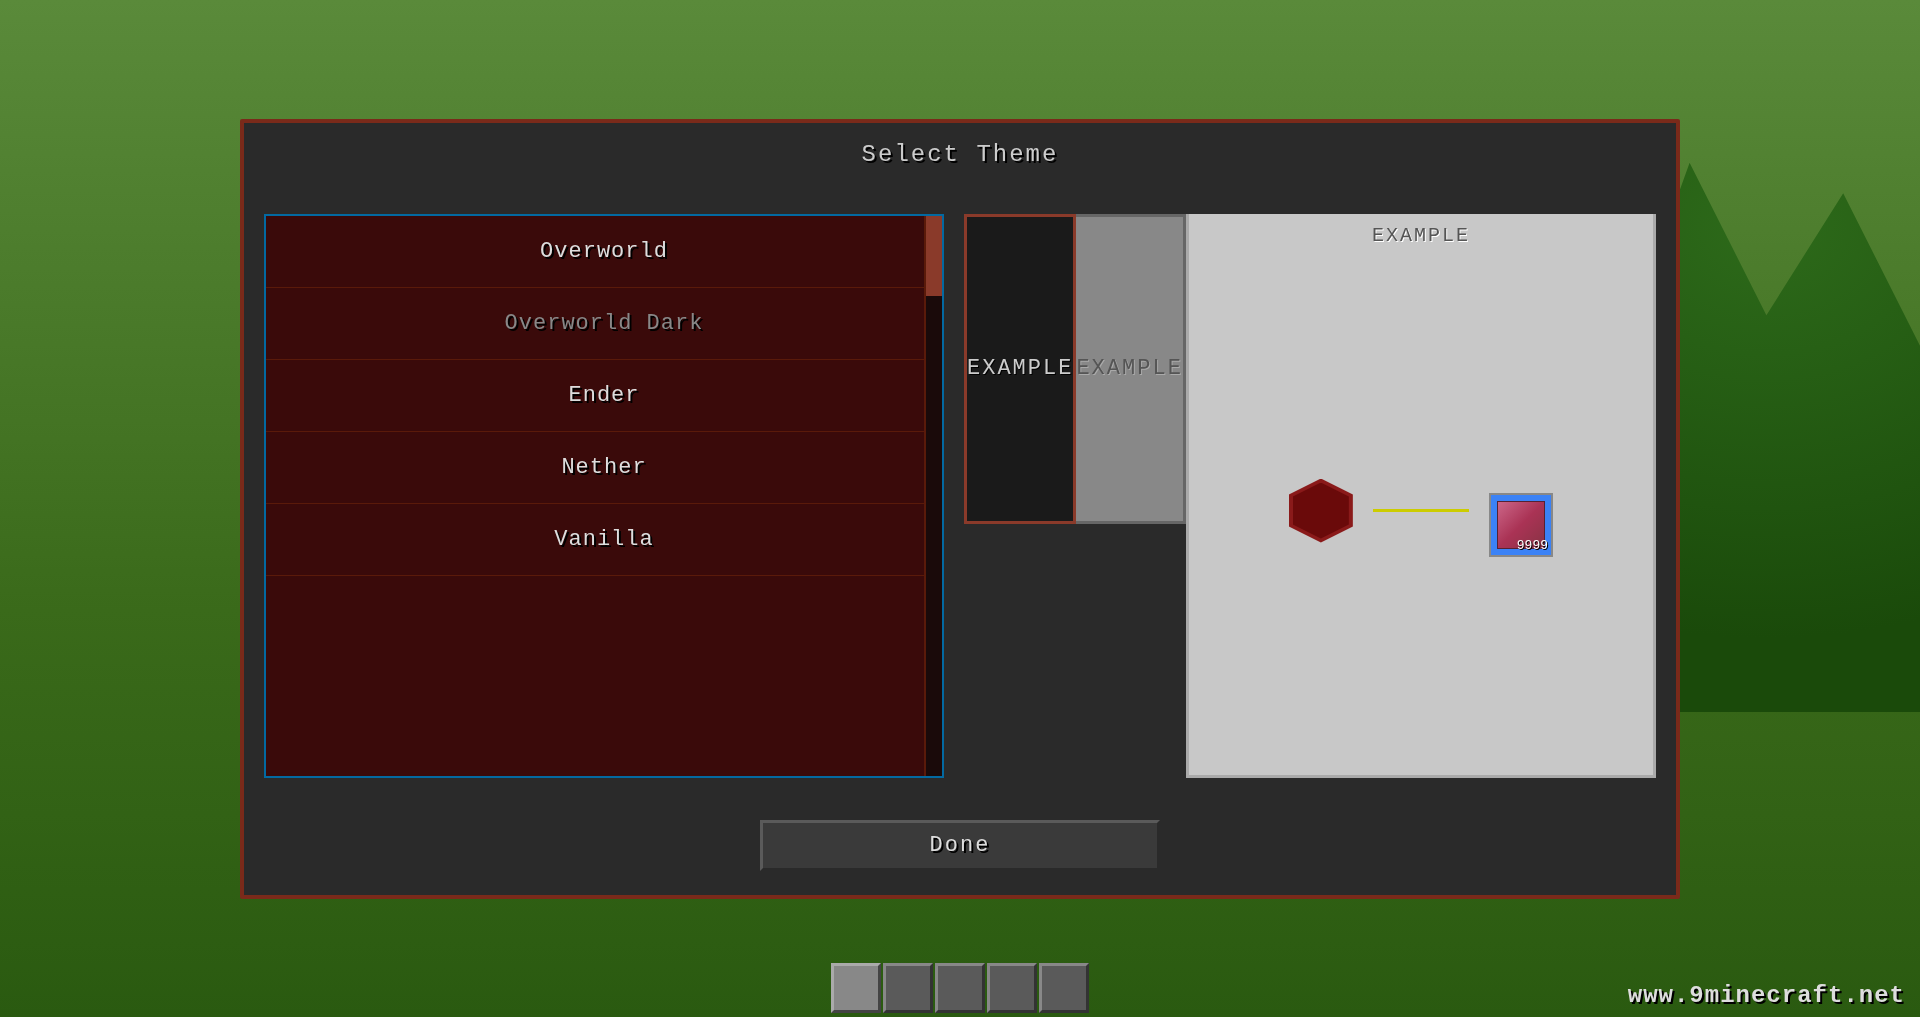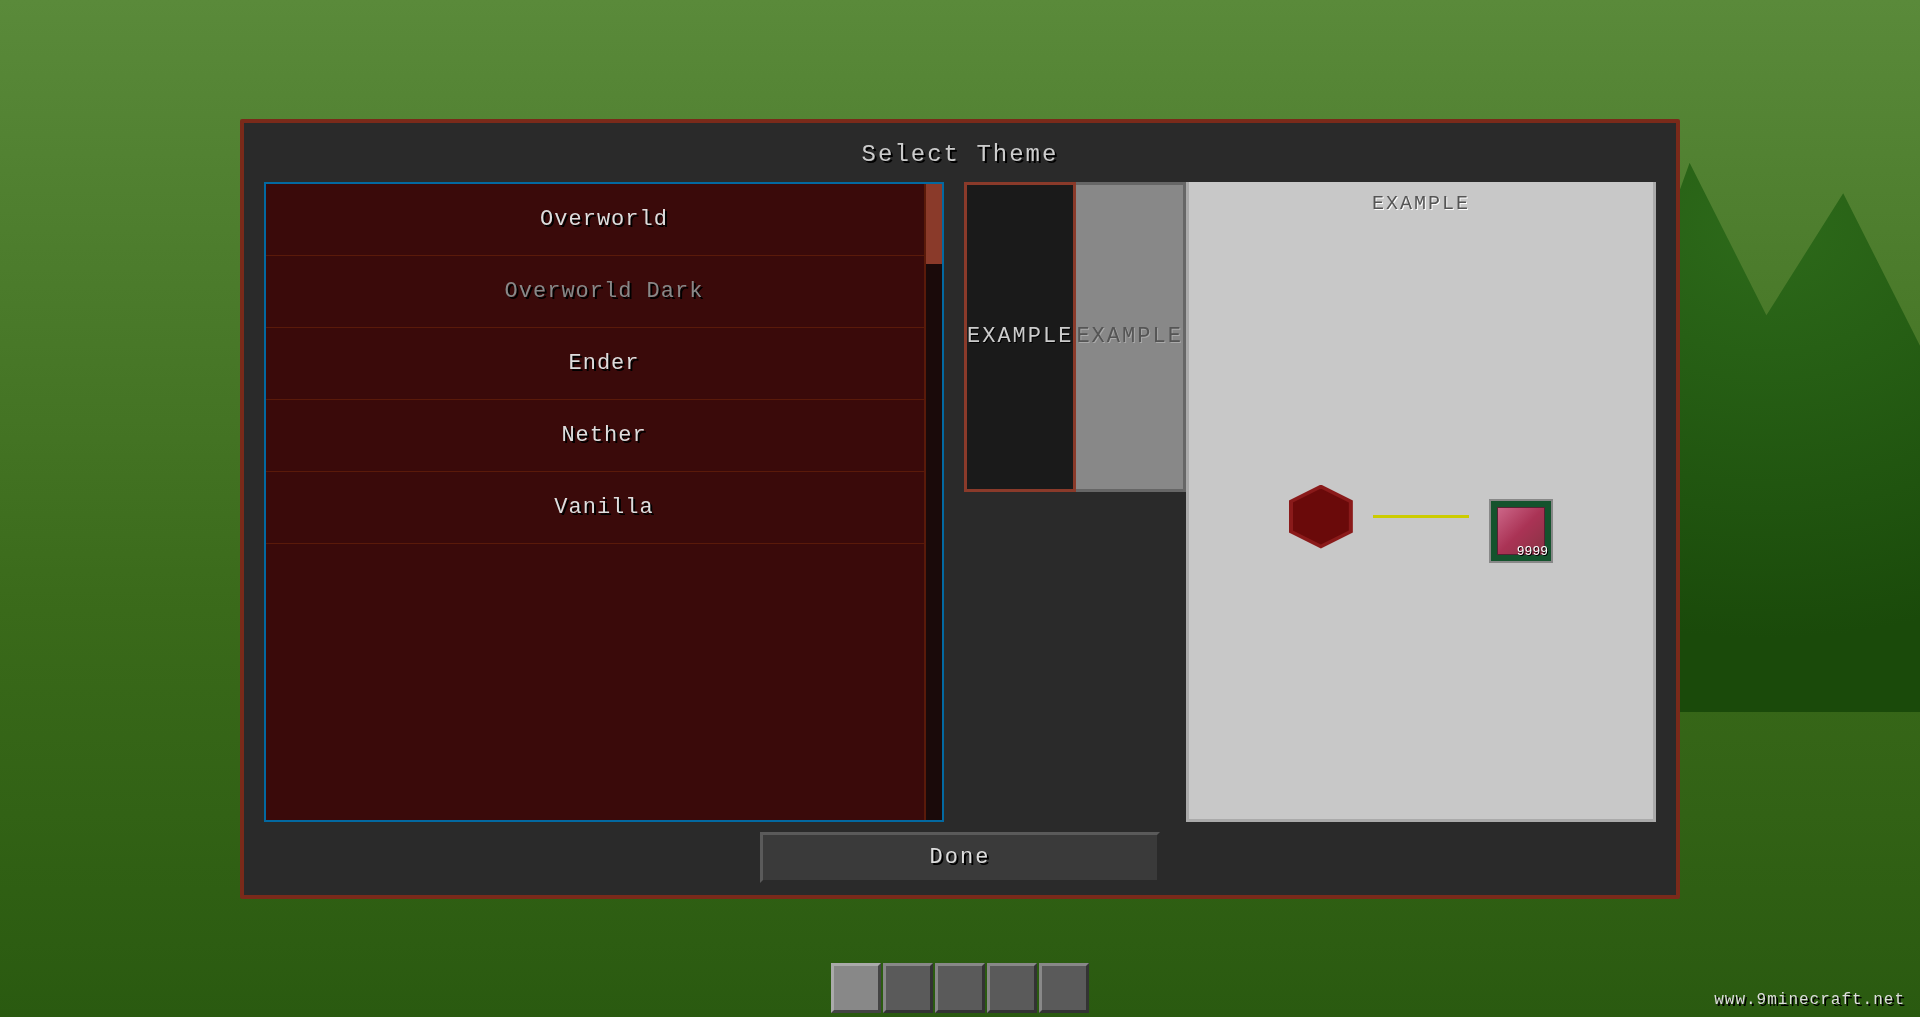--- a/index.html
+++ b/index.html
@@ -50,20 +50,21 @@
 
     .dialog {
       width: 1440px;
       height: 780px;
       background: #2a2a2a;
       border: 4px solid #7a2a1a;
       border-radius: 2px;
       display: flex;
       flex-direction: column;
       position: relative;
+      gap: 32px;
     }
 
     .dialog-title {
       text-align: center;
       color: #cccccc;
       font-size: 24px;
       font-family: 'Courier New', monospace;
       letter-spacing: 2px;
       padding: 18px 0 14px;
       text-shadow: 2px 2px 0 #000;
@@ -218,21 +219,21 @@
     .crafting-line {
       flex: 1;
       height: 3px;
       background: #cccc00;
       margin: 0 20px;
     }
 
     .crafting-result {
       width: 64px;
       height: 64px;
-      background: #14532d;
+      background: #3b82f6;
       border: 2px solid #888888;
       position: relative;
       display: flex;
       align-items: center;
       justify-content: center;
       overflow: hidden;
       margin-top: 28px;
     }
 
     .crafting-result-inner {
@@ -246,21 +247,21 @@
       position: absolute;
       bottom: 2px;
       right: 3px;
       color: #ffffff;
       font-size: 13px;
       font-family: 'Courier New', monospace;
       text-shadow: 1px 1px 0 #000;
     }
 
     .dialog-footer {
-      padding: 10px 20px 12px;
+      padding: 10px 20px 24px;
       display: flex;
       justify-content: center;
     }
 
     .done-button {
       background: #3a3a3a;
       border: 3px solid #5a5a5a;
       border-bottom-color: #2a2a2a;
       border-right-color: #2a2a2a;
       color: #dddddd;
@@ -272,23 +273,23 @@
       text-shadow: 2px 2px 0 #000;
       min-width: 400px;
       text-align: center;
     }
 
     .watermark {
       position: absolute;
       bottom: 8px;
       right: 15px;
       color: #dddddd;
-      font-size: 16px;
-      font-family: 'Courier New', monospace;
-      font-weight: normal;
+      font-size: 24px;
+      font-family: 'Courier New', monospace;
+      font-weight: bold;
       text-shadow: 2px 2px 0 #000;
       z-index: 20;
       letter-spacing: 1px;
     }
 
     .hotbar {
       position: absolute;
       bottom: 0;
       left: 50%;
       transform: translateX(-50%);

